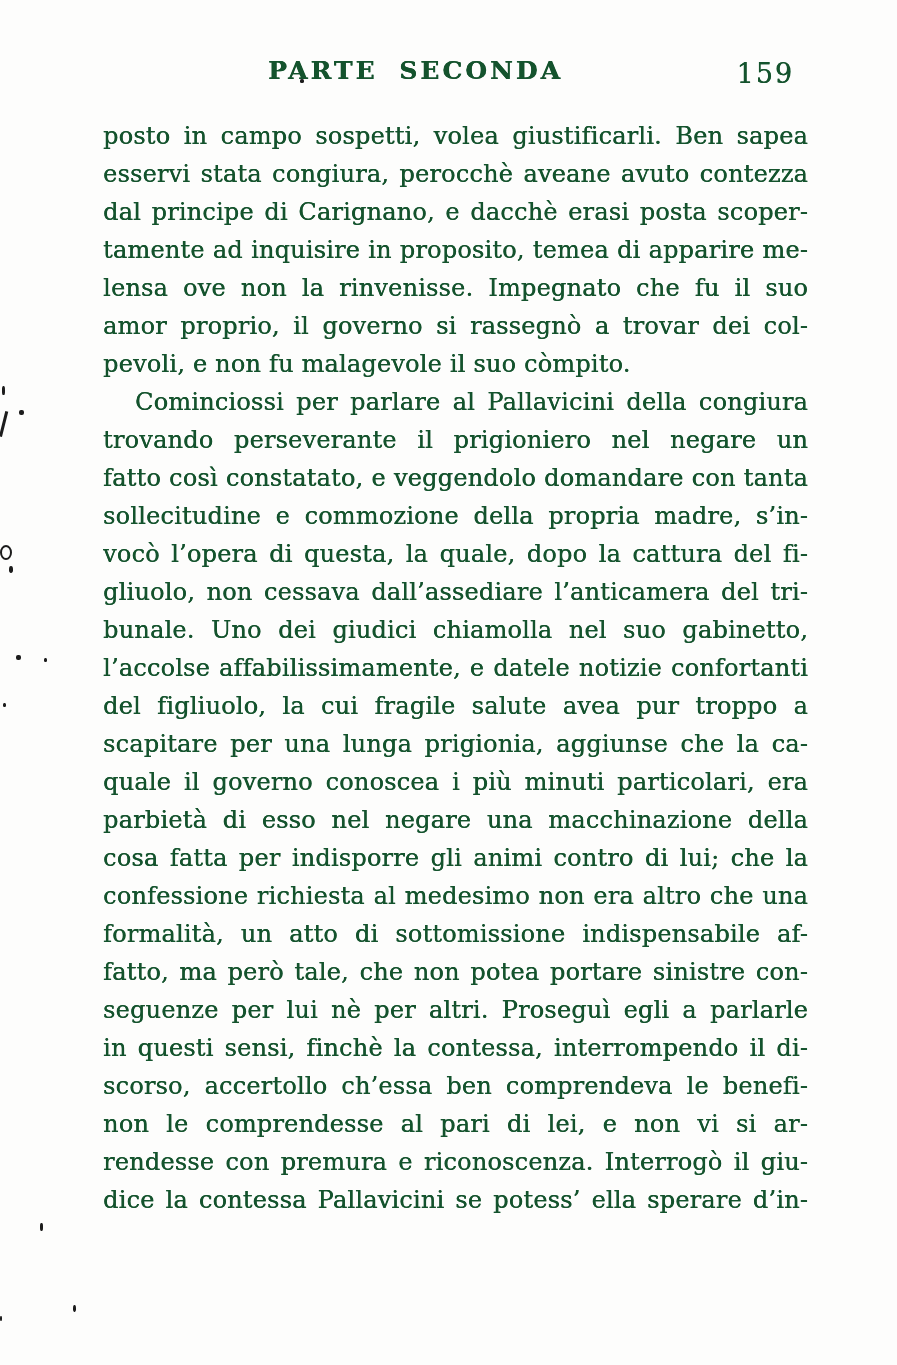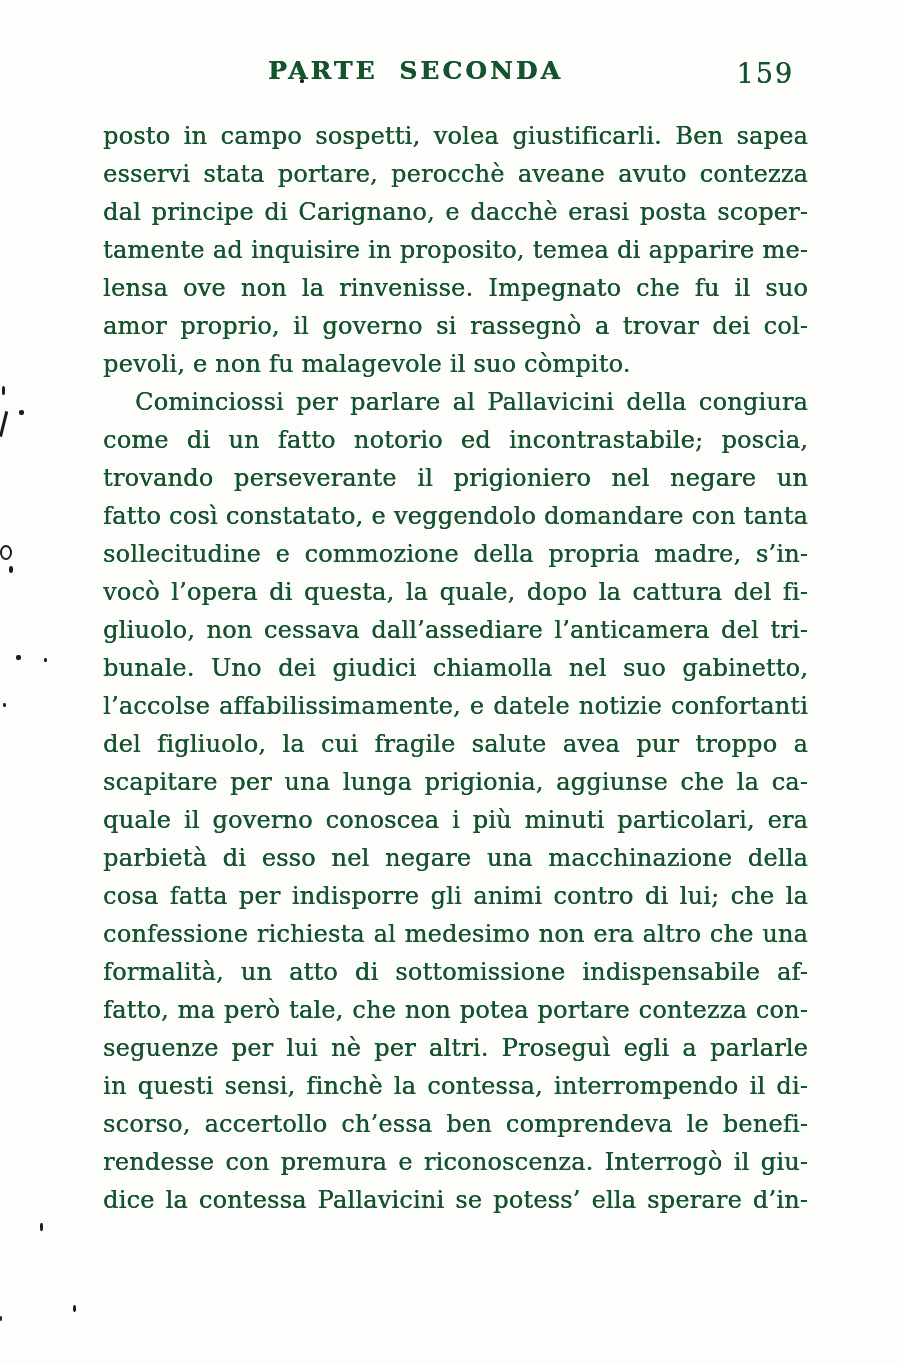--- a/index.html
+++ b/index.html
@@ -91,48 +91,48 @@
 <div class="scan-page">
 
   <div class="running-head">
     <div class="head-title">PARTE SECONDA</div>
     <div class="head-pagenum">159</div>
   </div>
 
   <div class="text-block">
       <div class="paragraph">
         <div class="line">posto in campo sospetti, volea giustificarli. Ben sapea</div>
-        <div class="line">esservi stata portare, perocchè aveane avuto contezza</div>
+        <div class="line">esservi stata congiura, perocchè aveane avuto contezza</div>
         <div class="line">dal principe di Carignano, e dacchè erasi posta scoper-</div>
         <div class="line">tamente ad inquisire in proposito, temea di apparire me-</div>
         <div class="line">lensa ove non la rinvenisse. Impegnato che fu il suo</div>
         <div class="line">amor proprio, il governo si rassegnò a trovar dei col-</div>
         <div class="line flush">pevoli, e non fu malagevole il suo còmpito.</div>
       </div>
       <div class="paragraph">
         <div class="line indent">Cominciossi per parlare al Pallavicini della congiura</div>
-        <div class="line">come di un fatto notorio ed incontrastabile; poscia,</div>
         <div class="line">trovando perseverante il prigioniero nel negare un</div>
         <div class="line">fatto così constatato, e veggendolo domandare con tanta</div>
         <div class="line">sollecitudine e commozione della propria madre, s’in-</div>
         <div class="line">vocò l’opera di questa, la quale, dopo la cattura del fi-</div>
         <div class="line">gliuolo, non cessava dall’assediare l’anticamera del tri-</div>
         <div class="line">bunale. Uno dei giudici chiamolla nel suo gabinetto,</div>
         <div class="line">l’accolse affabilissimamente, e datele notizie confortanti</div>
         <div class="line">del figliuolo, la cui fragile salute avea pur troppo a</div>
         <div class="line">scapitare per una lunga prigionia, aggiunse che la ca-</div>
         <div class="line">quale il governo conoscea i più minuti particolari, era</div>
         <div class="line">parbietà di esso nel negare una macchinazione della</div>
         <div class="line">cosa fatta per indisporre gli animi contro di lui; che la</div>
         <div class="line">confessione richiesta al medesimo non era altro che una</div>
         <div class="line">formalità, un atto di sottomissione indispensabile af-</div>
-        <div class="line">fatto, ma però tale, che non potea portare contezza con-</div>
+        <div class="line">fatto, ma però tale, che non potea portare sinistre con-</div>
         <div class="line">seguenze per lui nè per altri. Proseguì egli a parlarle</div>
         <div class="line">in questi sensi, finchè la contessa, interrompendo il di-</div>
         <div class="line">scorso, accertollo ch’essa ben comprendeva le benefi-</div>
+        <div class="line">non le comprendesse al pari di lei, e non vi si ar-</div>
         <div class="line">rendesse con premura e riconoscenza. Interrogò il giu-</div>
         <div class="line">dice la contessa Pallavicini se potess’ ella sperare d’in-</div>
       </div>
     </div>
 
   <div class="speck" style="left:300px;top:79px;width:4px;height:4px;"></div>
   <div class="speck" style="left:2px;top:386px;width:3px;height:9px;"></div>
   <div class="speck stroke" style="left:2px;top:412px;width:8px;height:26px;"></div>
   <div class="speck" style="left:19px;top:410px;width:5px;height:5px;"></div>
   <div class="speck ring" style="left:0px;top:545px;width:8px;height:11px;"></div>

